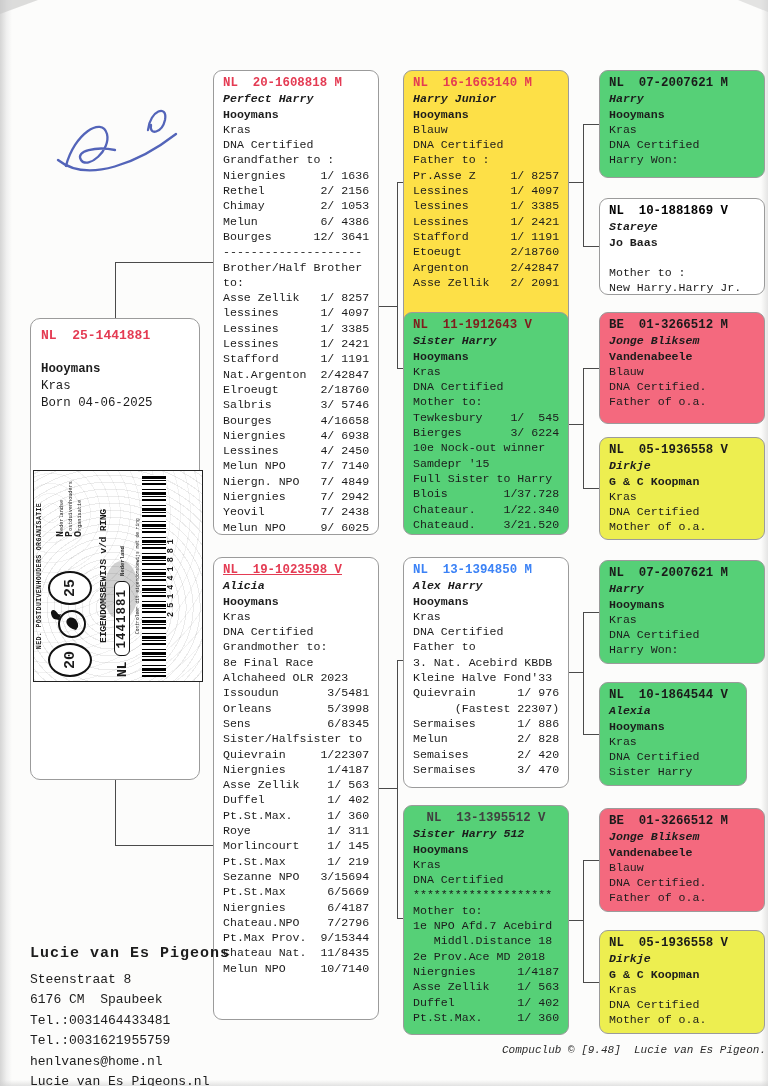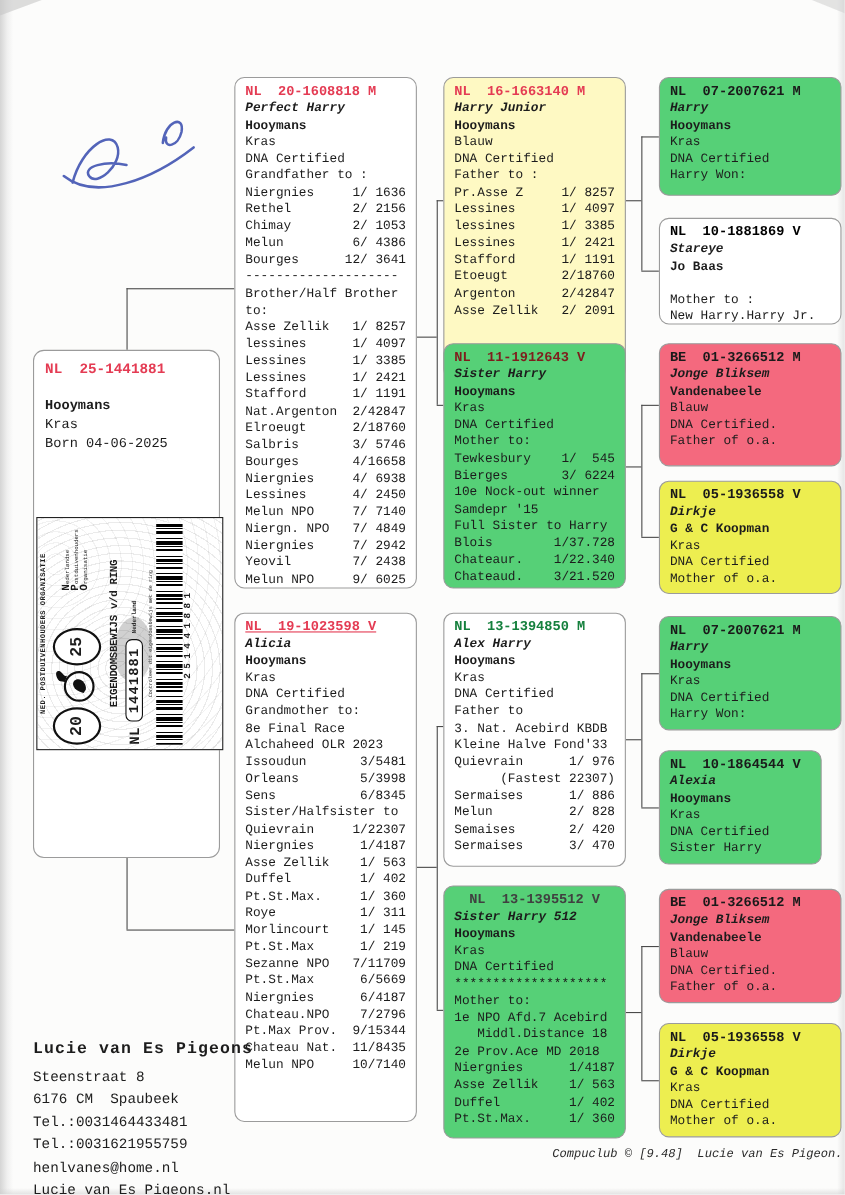--- a/index.html
+++ b/index.html
@@ -221,31 +221,31 @@
         <div class="ln">Sens           6/8345</div>
         <div class="ln">Sister/Halfsister to</div>
         <div class="ln">Quievrain     1/22307</div>
         <div class="ln">Niergnies      1/4187</div>
         <div class="ln">Asse Zellik    1/ 563</div>
         <div class="ln">Duffel         1/ 402</div>
         <div class="ln">Pt.St.Max.     1/ 360</div>
         <div class="ln">Roye           1/ 311</div>
         <div class="ln">Morlincourt    1/ 145</div>
         <div class="ln">Pt.St.Max      1/ 219</div>
-        <div class="ln">Sezanne NPO   7/11709</div>
+        <div class="ln">Sezanne NPO   3/15694</div>
         <div class="ln">Pt.St.Max      6/5669</div>
         <div class="ln">Niergnies      6/4187</div>
         <div class="ln">Chateau.NPO    7/2796</div>
         <div class="ln">Pt.Max Prov.  9/15344</div>
         <div class="ln">Chateau Nat.  11/8435</div>
         <div class="ln">Melun NPO     10/7140</div>
       </div>
   </div>
 
-  <div class="pbox" style="left: 403px; top: 70px; width: 166px; height: 275px; background: #fef9c3;">
+  <div class="pbox" style="left: 403px; top: 70px; width: 166px; height: 275px; background: #fde047;">
     <div class="bhdr" style="color: rgb(228, 59, 83);">NL  16-1663140 M</div>
     <div class="bname">Harry Junior</div>
     <div class="bowner">Hooymans</div>
     <div>
         <div class="ln">Blauw</div>
         <div class="ln">DNA Certified</div>
         <div class="ln">Father to :</div>
         <div class="ln">Pr.Asse Z     1/ 8257</div>
         <div class="ln">Lessines      1/ 4097</div>
         <div class="ln">lessines      1/ 3385</div>
@@ -270,21 +270,21 @@
         <div class="ln">10e Nock-out winner</div>
         <div class="ln">Samdepr '15</div>
         <div class="ln">Full Sister to Harry</div>
         <div class="ln">Blois        1/37.728</div>
         <div class="ln">Chateaur.    1/22.340</div>
         <div class="ln">Chateaud.    3/21.520</div>
       </div>
   </div>
 
   <div class="pbox" style="left:403px;top:557px;width:166px;height:231px">
-    <div class="bhdr" style="color: #15803d;">NL  13-1394850 M</div>
+    <div class="bhdr" style="color: #3b82f6;">NL  13-1394850 M</div>
     <div class="bname">Alex Harry</div>
     <div class="bowner">Hooymans</div>
     <div>
         <div class="ln">Kras</div>
         <div class="ln">DNA Certified</div>
         <div class="ln">Father to</div>
         <div class="ln">3. Nat. Acebird KBDB</div>
         <div class="ln">Kleine Halve Fond'33</div>
         <div class="ln">Quievrain      1/ 976</div>
         <div class="ln">      (Fastest 22307)</div>

